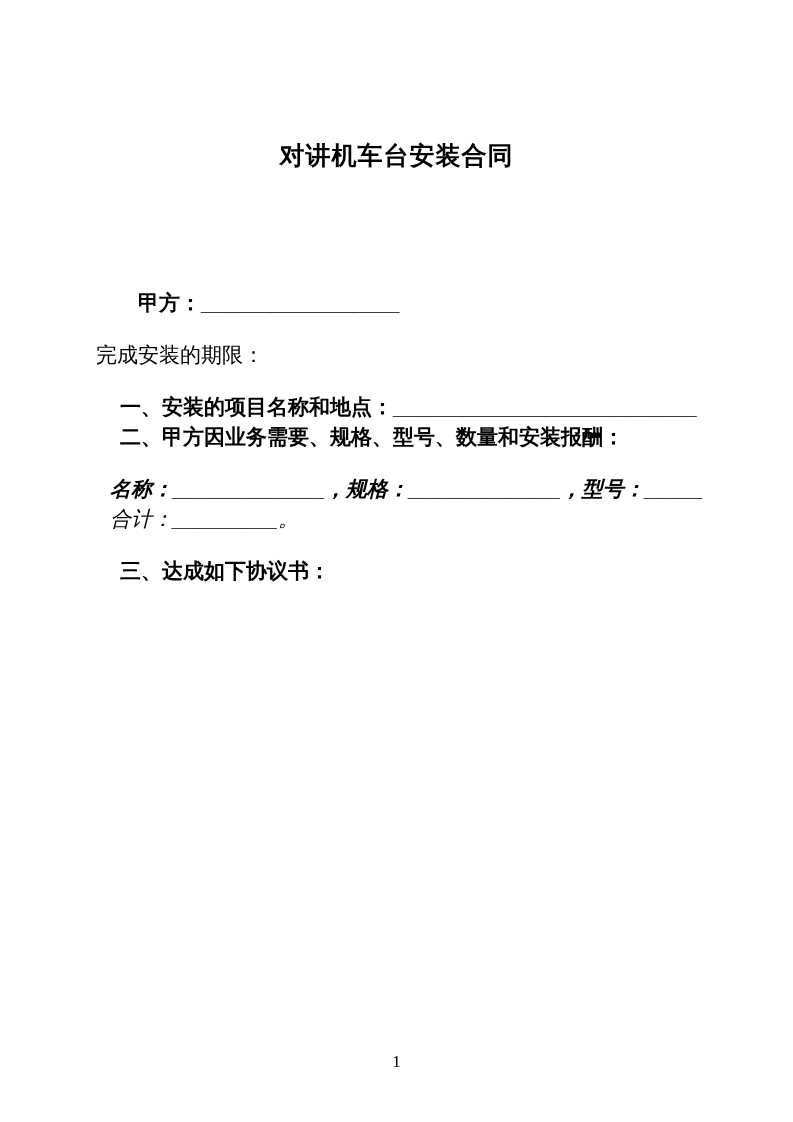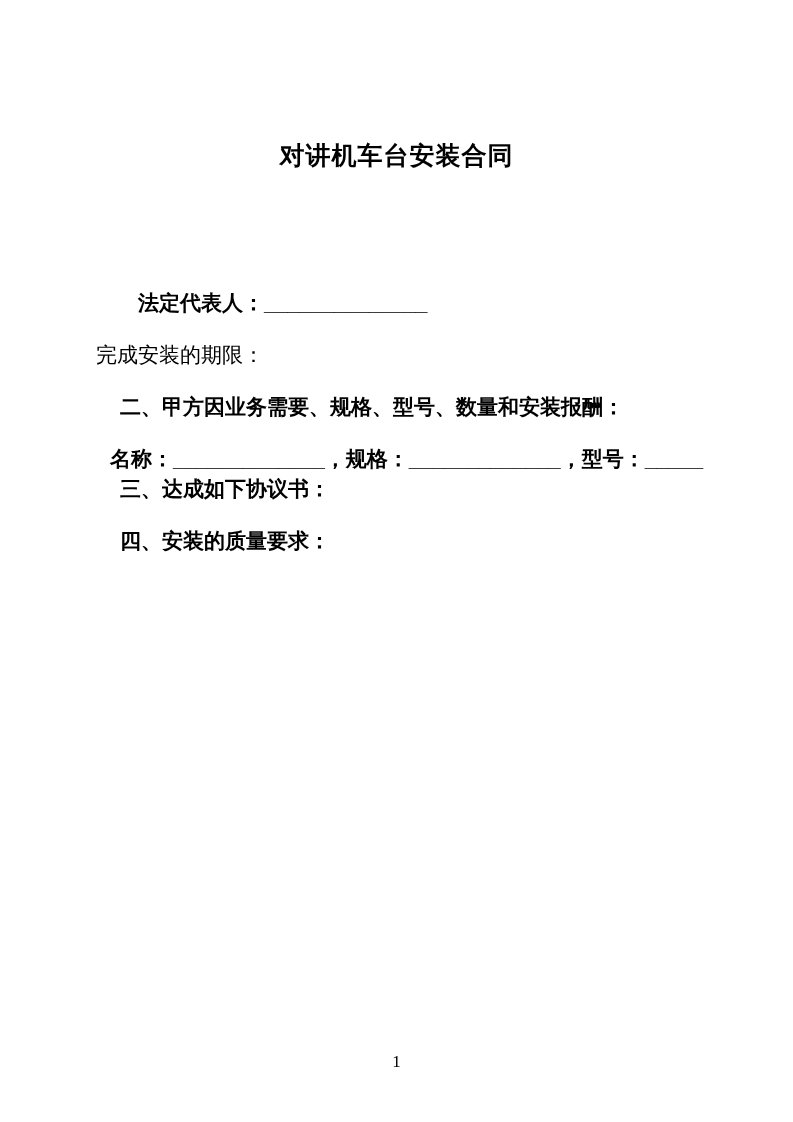--- a/index.html
+++ b/index.html
@@ -23,52 +23,53 @@
     line-height: 30px;
     margin: 0 0 118px 0;
     letter-spacing: 1px;
   }
   .ln {
     line-height: 30px;
     white-space: pre;
   }
   .pb { margin-bottom: 22px; }
   .b { font-weight: bold; }
-  .ind-1 { padding-left: 14px; }
+  .ind-1 { padding-left: 14px; font-style: italic; }
   .ind-2 { padding-left: 24px; }
   .ind-3 { padding-left: 42px; }
   .footer {
     position: absolute;
     left: 0;
     right: 0;
     bottom: 48px;
     text-align: center;
     font-family: "Liberation Serif", serif;
     font-size: 17px;
     line-height: 20px;
   }
 </style>
 </head>
 <body>
 
 <div class="page">
 
   <h1 class="title">对讲机车台安装合同</h1>
 
-  <div class="ln pb b ind-3">法定代表人：______________</div>
+  <div class="ln pb b ind-3">甲方：_________________</div>
 
   <div class="ln pb">完成安装的期限：</div>
 
+  <div class="ln b ind-2">一、安装的项目名称和地点：__________________________</div>
 
   <div class="ln pb b ind-2">二、甲方因业务需要、规格、型号、数量和安装报酬：</div>
 
   <div class="ln b ind-1">名称：_____________，规格：_____________，型号：_____</div>
 
+  <div class="ln pb ind-1">合计：_________。</div>
 
   <div class="ln pb b ind-2">三、达成如下协议书：</div>
 
 
-  <div class="ln pb b ind-2">四、安装的质量要求：</div>
 
 
   <div class="footer">1</div>
 
 </div>
 
 </body></html>

